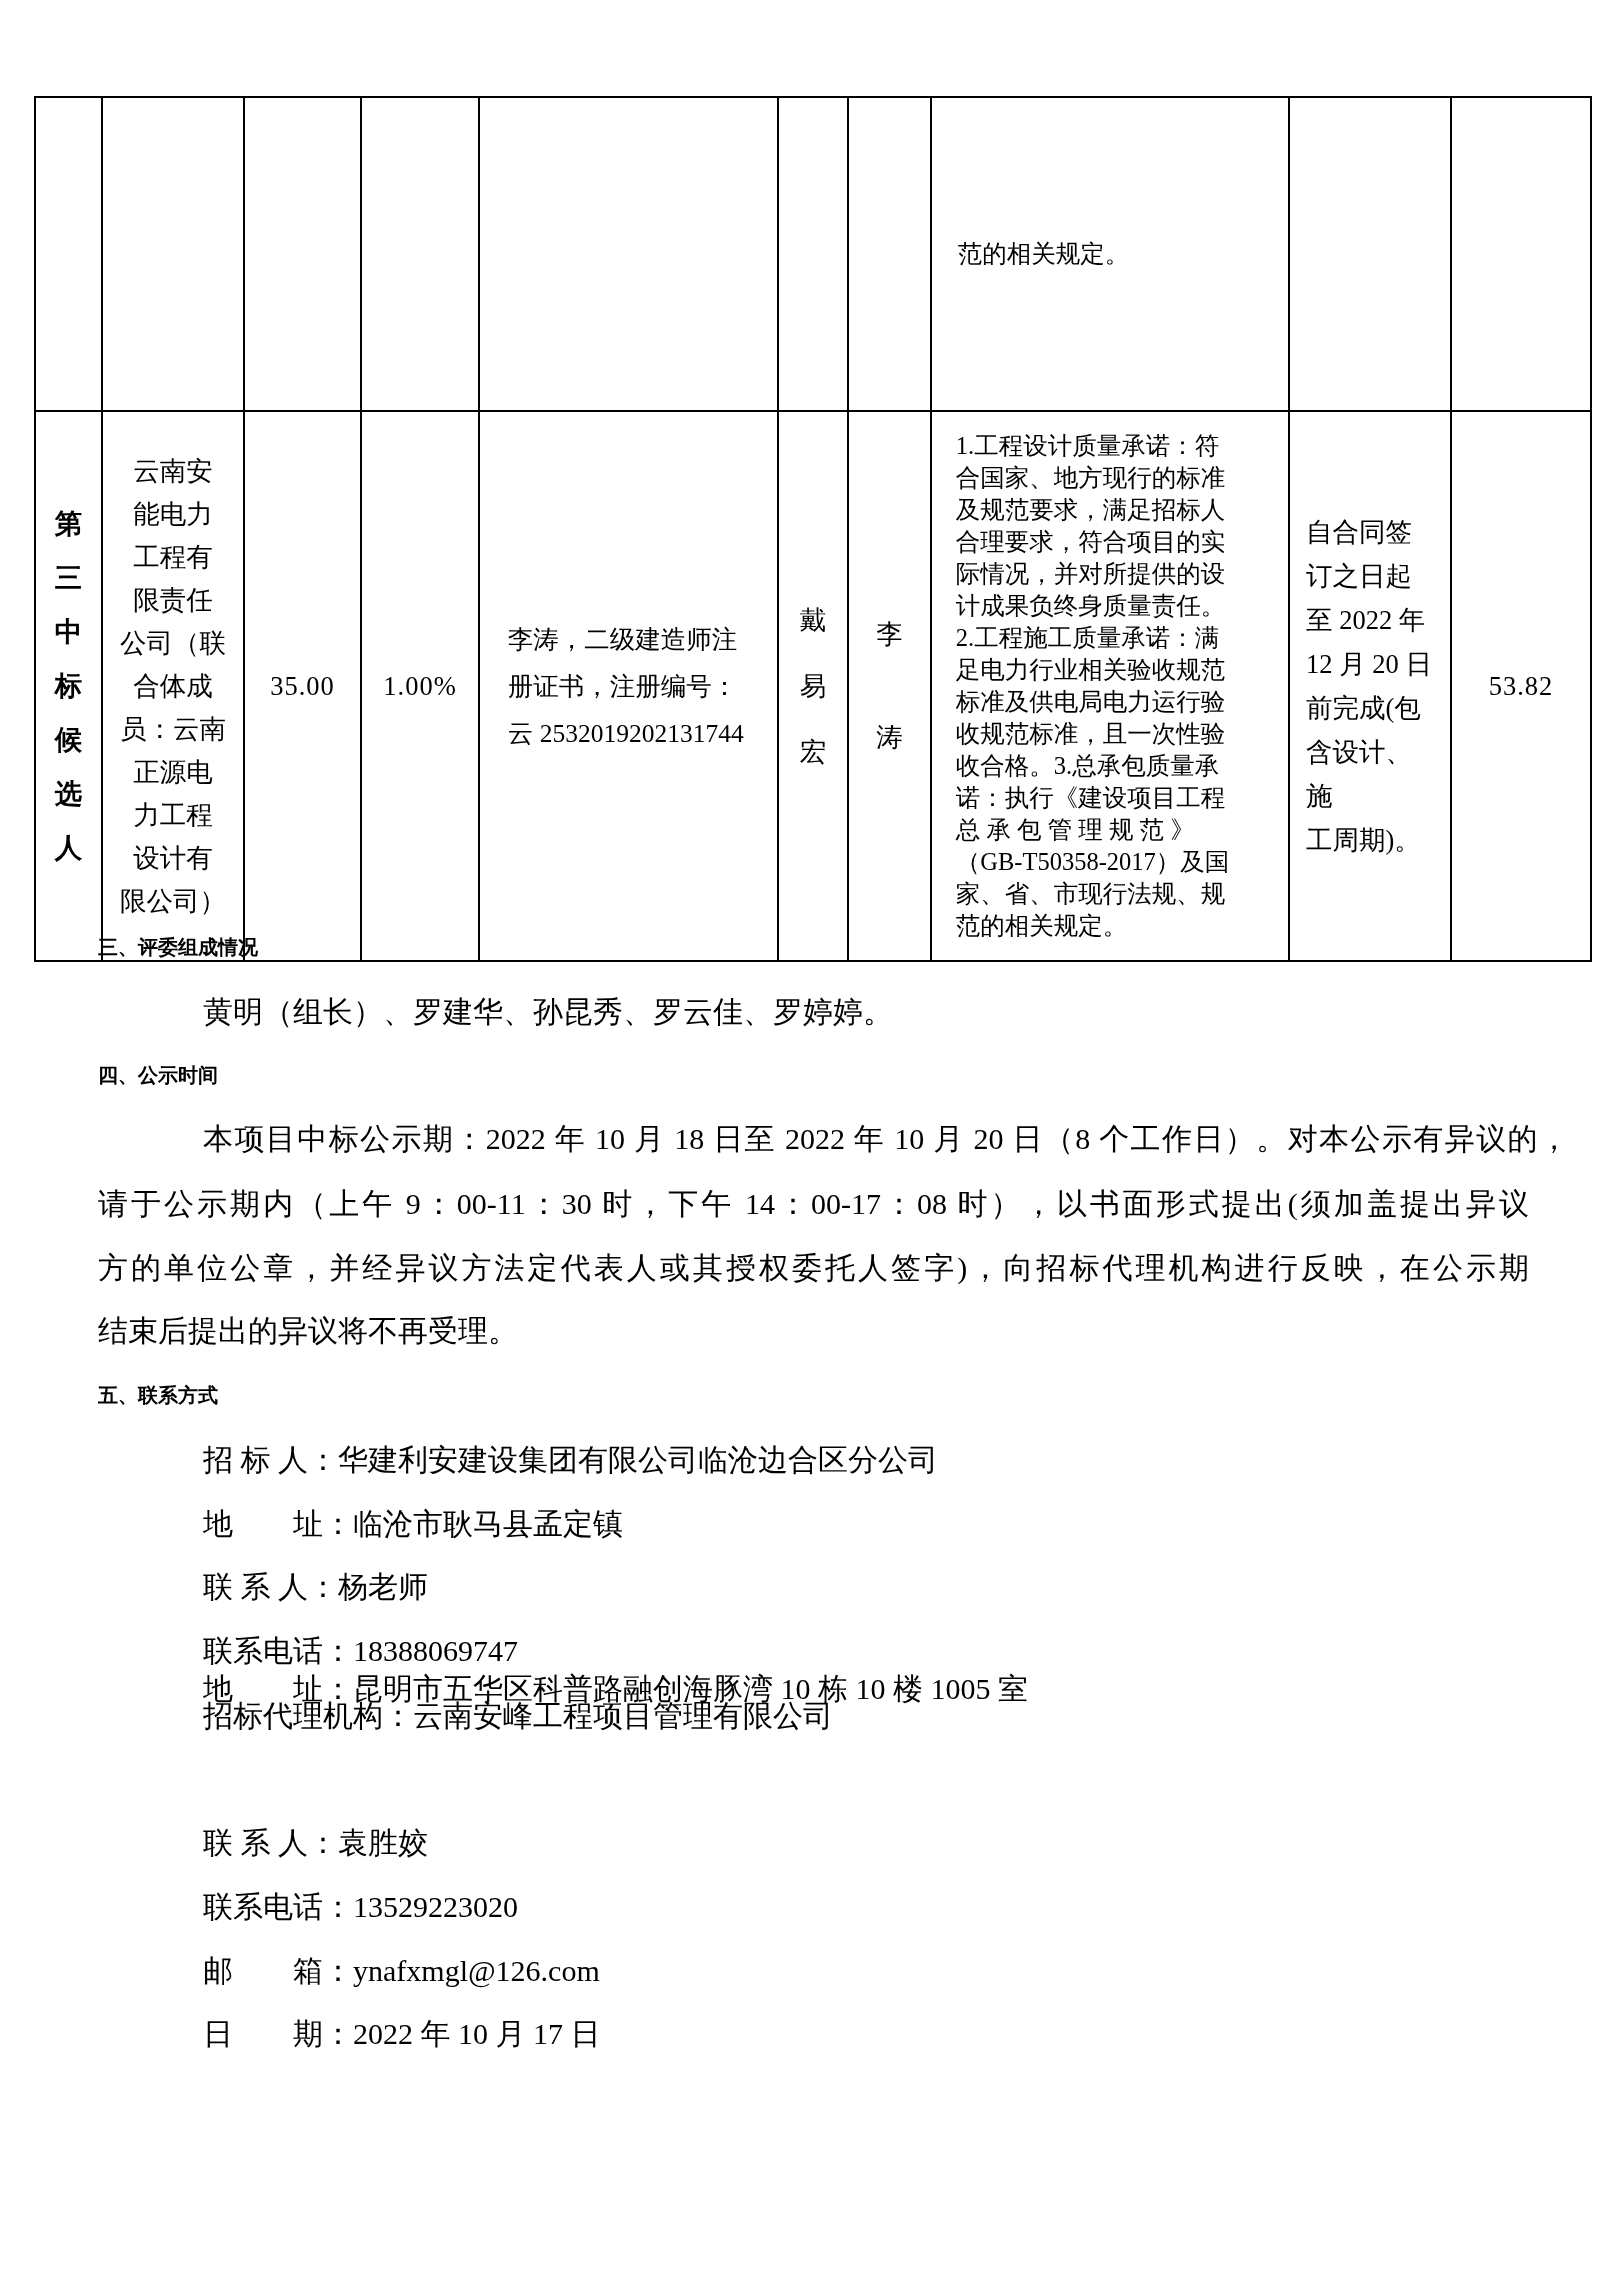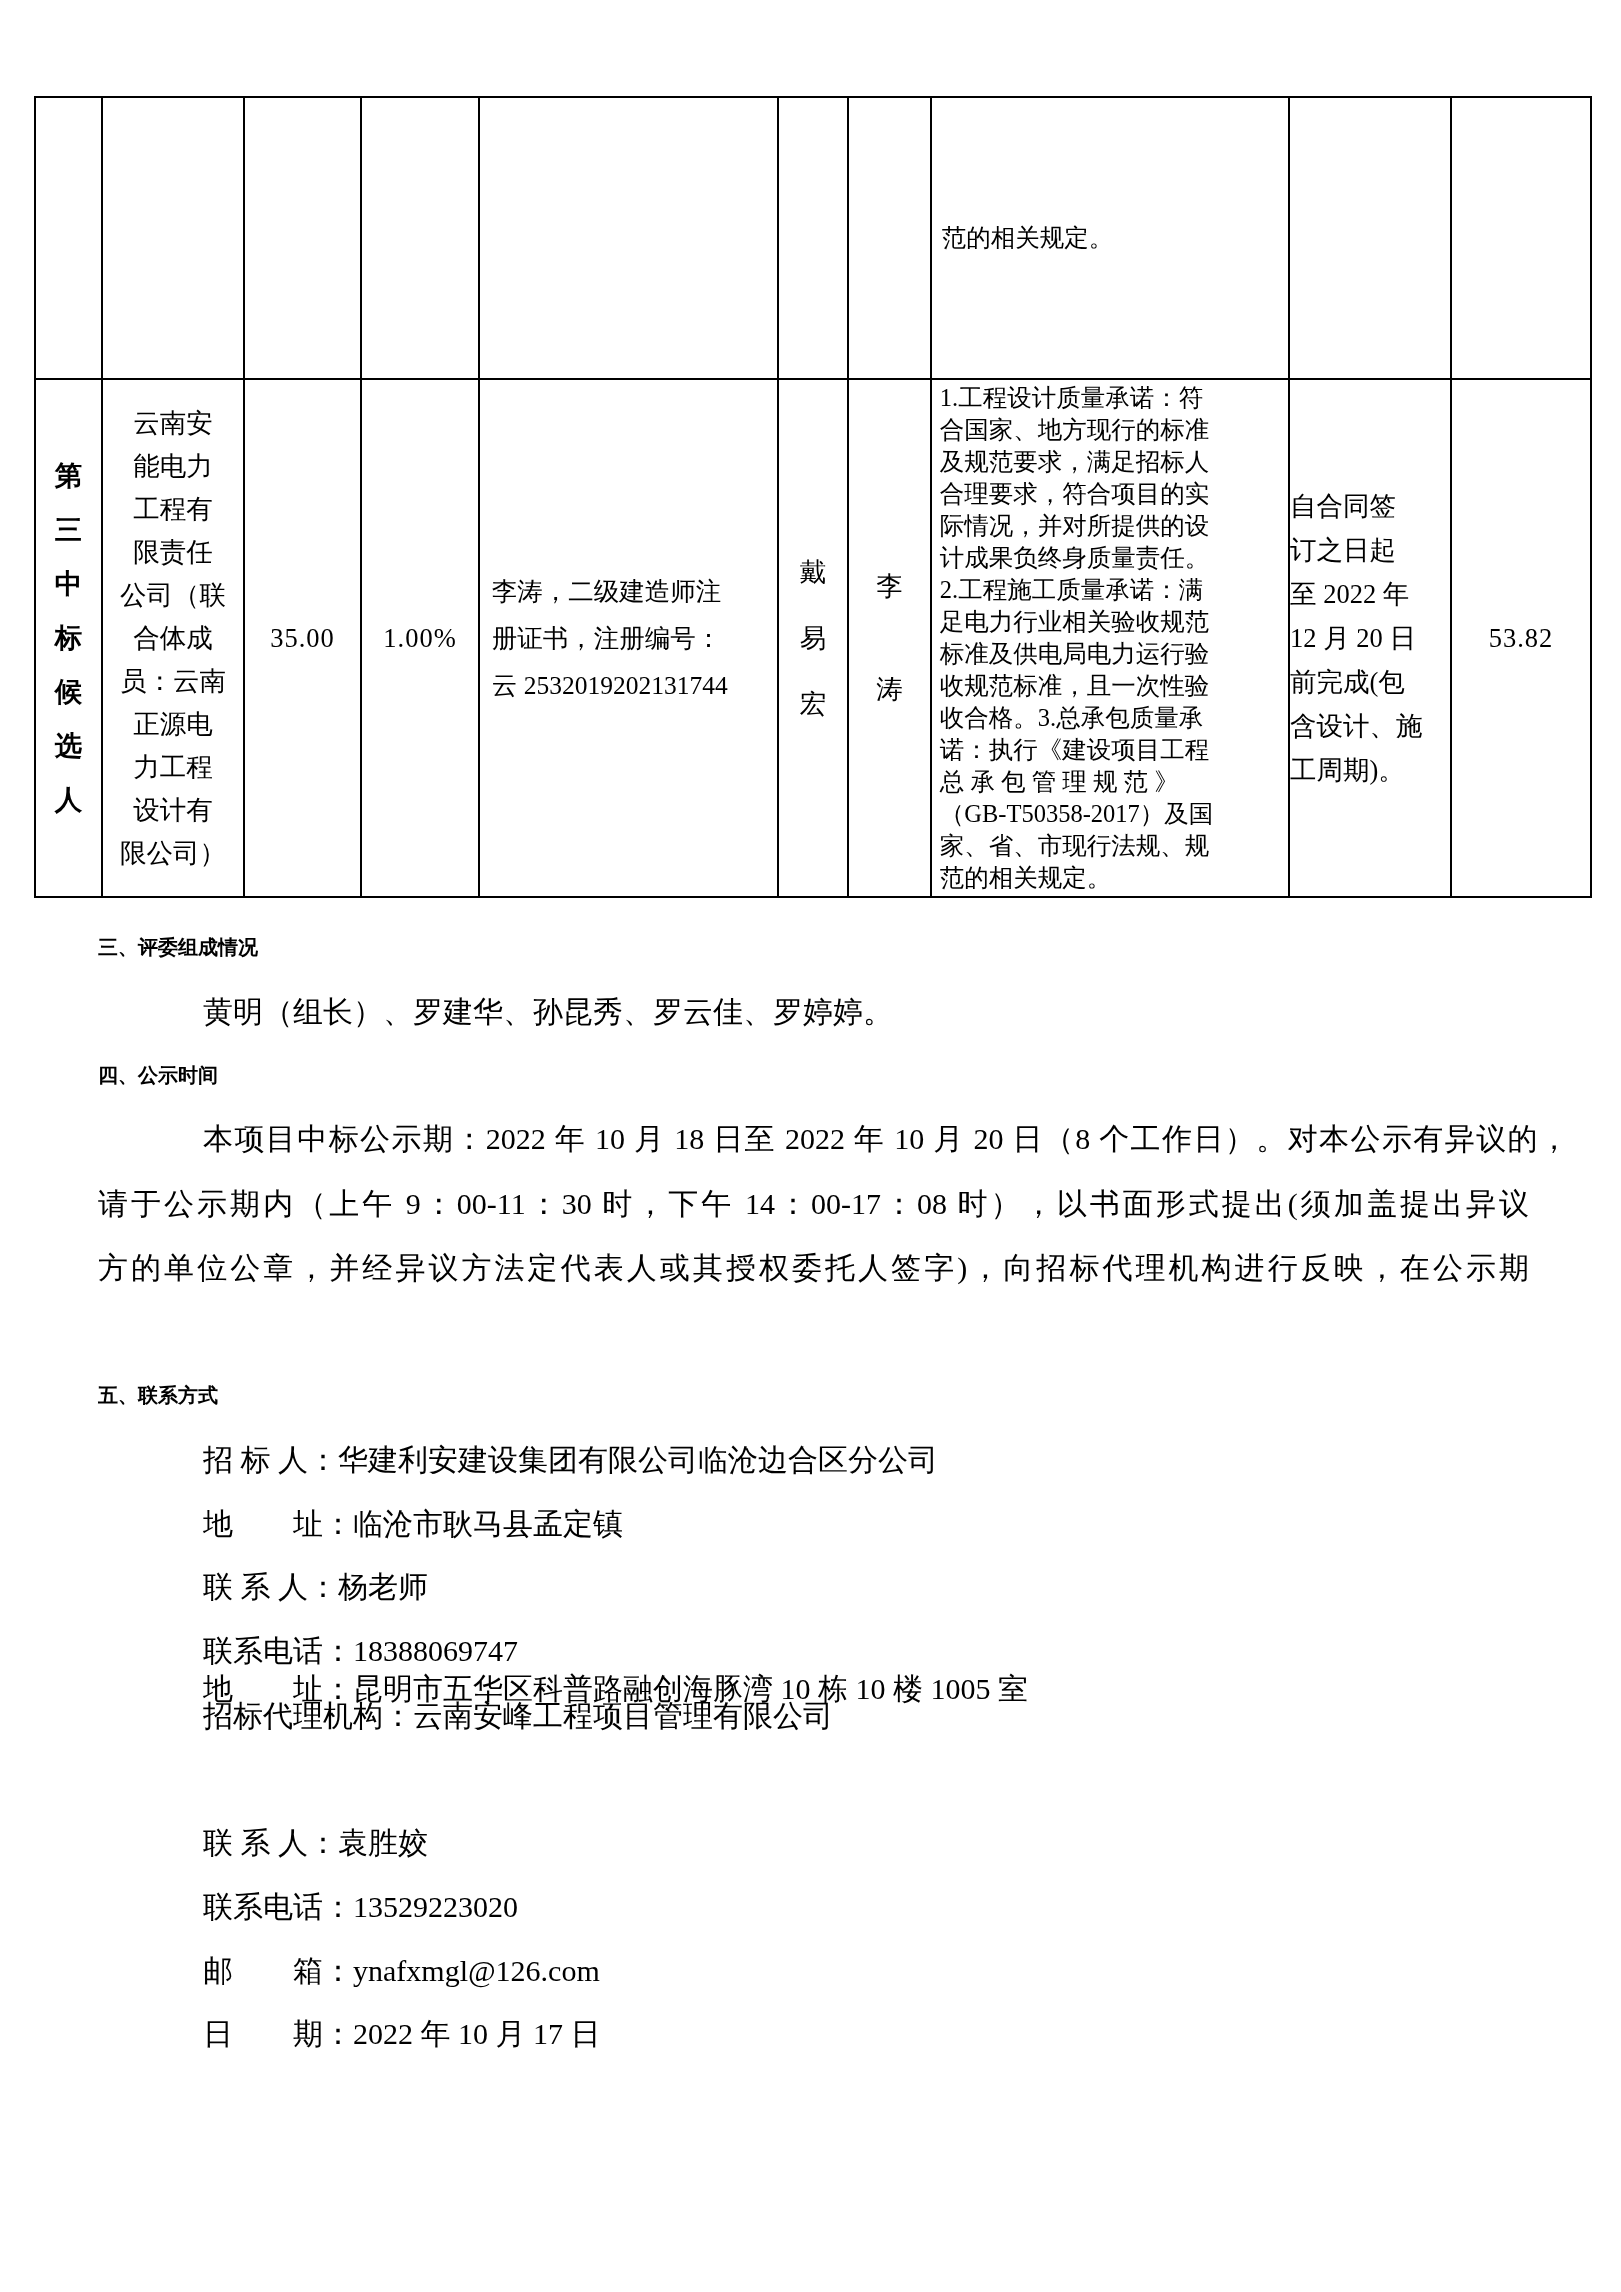--- a/index.html
+++ b/index.html
@@ -12,21 +12,21 @@
     overflow:hidden;
   }
   
   #bid-table{
     position:absolute;left:34px;top:96px;
     border-collapse:collapse;table-layout:fixed;
     width:1555px;
   }
   #bid-table td{
     border:2px solid #000;
-    padding:0;
+    padding:16px;
     vertical-align:middle;
     font-size:25.5px;
     overflow:hidden;
   }
   tr.r1 td{border-top-width:3.9px;border-bottom-width:3.9px;height:280px;}
   tr.r2 td{border-bottom-width:4.9px;height:514px;}
   td.cell-spill{vertical-align:top;}
   .spill-text{
     white-space:pre-line;text-align:left;
     padding:3.9px 9.8px;line-height:32px;font-size:24.5px;
@@ -174,20 +174,21 @@
   </tbody>
     </table>
 
   <div class="line heading" style="top:926px">三、评委组成情况</div>
   <div class="line indent" style="top:990px">黄明（组长）、罗建华、孙昆秀、罗云佳、罗婷婷。</div>
 
   <div class="line heading" style="top:1054px">四、公示时间</div>
   <div class="line indent just" style="top:1117px">本项目中标公示期：2022 年 10 月 18 日至 2022 年 10 月 20 日（8 个工作日）。对本公示有异议的，</div>
   <div class="line just" style="top:1182px">请于公示期内（上午 9：00-11：30 时，下午 14：00-17：08 时），以书面形式提出(须加盖提出异议</div>
   <div class="line just" style="top:1246px">方的单位公章，并经异议方法定代表人或其授权委托人签字)，向招标代理机构进行反映，在公示期</div>
+  <div class="line" style="top:1309px">结束后提出的异议将不再受理。</div>
 
   <div class="line heading" style="top:1374px">五、联系方式</div>
   <div class="line indent" style="top:1438px">招 标 人：华建利安建设集团有限公司临沧边合区分公司</div>
   <div class="line indent" style="top:1502px">地　　址：临沧市耿马县孟定镇</div>
   <div class="line indent" style="top:1565px">联 系 人：杨老师</div>
   <div class="line indent" style="top:1629px">联系电话：18388069747</div>
   <div class="line indent" style="top:1694px">招标代理机构：云南安峰工程项目管理有限公司</div>
   <div class="line indent" style="top:1667px">地　　址：昆明市五华区科普路融创海豚湾 10 栋 10 楼 1005 室</div>
   <div class="line indent" style="top:1821px">联 系 人：袁胜姣</div>
   <div class="line indent" style="top:1885px">联系电话：13529223020</div>

